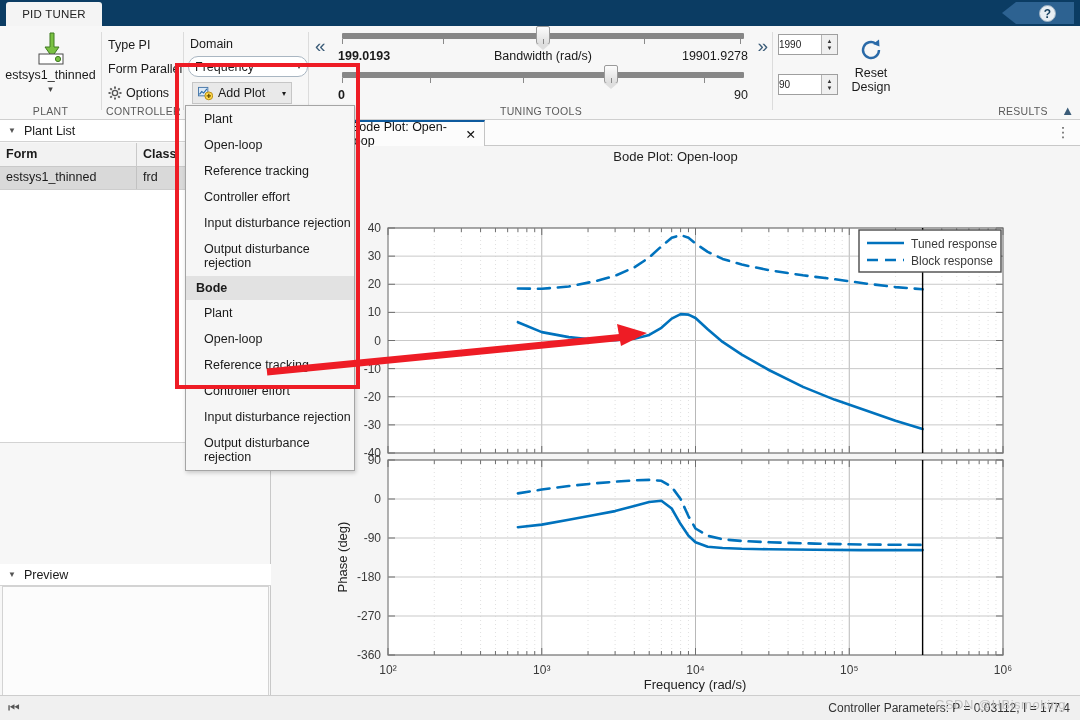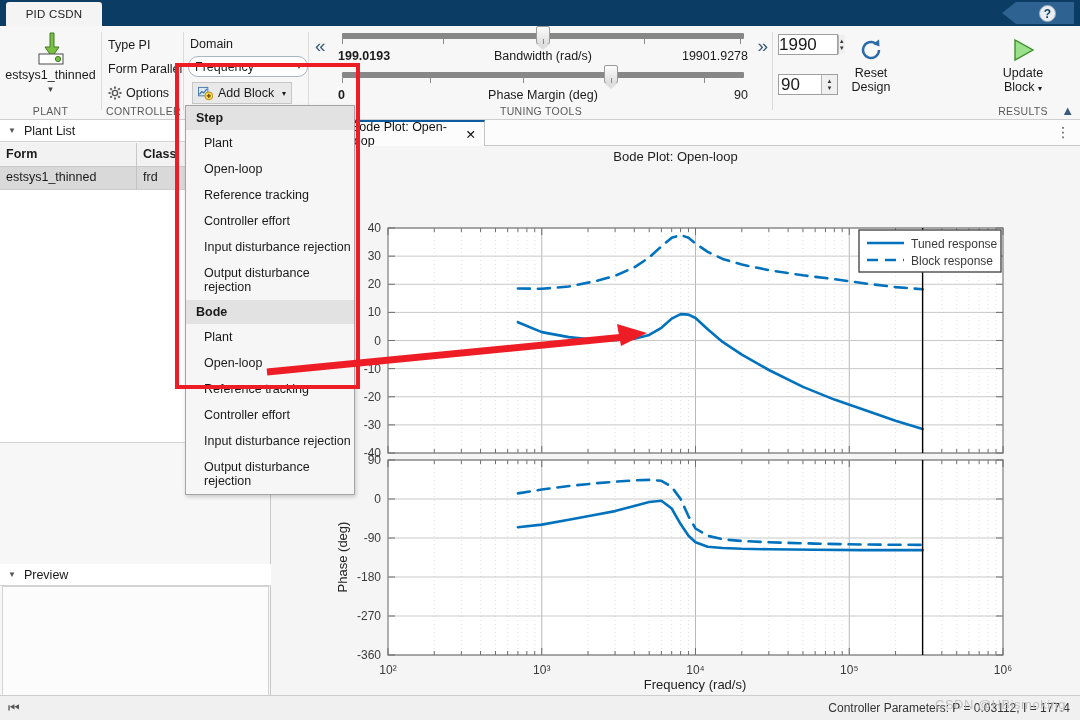--- a/index.html
+++ b/index.html
@@ -114,21 +114,21 @@
   .s-mid{ position:absolute; left:0; right:0; text-align:center; }
   #tune-label{ position:absolute; left:50%; transform:translateX(-50%); bottom:3px;
     font-size:10.5px; color:#5a5a5a; letter-spacing:.3px;margin-top:11px; }
 
   
   #grp-res{ position:absolute; left:775px; top:0; width:305px; height:94px; }
   .spin{
     position:absolute; width:60px; height:21px; display:flex;
     border:1px solid #9f9f9f; background:#fff;
   }
-  .spin .val{ flex:1; text-align:right; padding-right:21px; font-size:17px; line-height:19px; }
+  .spin .val{ flex:1; padding-right:4px; font-size:10px; line-height:19px; }
   .spin .arrows{
     width:16px; border-left:1px solid #b5b5b5; background:#f0f0f0;
     display:flex; flex-direction:column; align-items:center; justify-content:center;
   }
   .spin .ar{ font-size:6px; line-height:7px; color:#333; }
   #spin-bw{ left:3px; top:8px; }
   #spin-pm{ left:3px; top:48px; }
   .rbtn{ position:absolute; text-align:center; cursor:pointer; font-size:12.5px; line-height:14px; }
   #btn-reset{ left:68px; top:8px; width:56px; }
   #btn-show{ left:128px; top:8px; width:74px; }
@@ -212,21 +212,21 @@
     position:absolute; left:175px; top:63px; width:185px; height:326px;
     border:4px solid #ee1c25; z-index:60; pointer-events:none;
   }
   #redarrow{ position:absolute; left:265px; top:310px; z-index:61; pointer-events:none; }
 </style>
 </head>
 <body>
 
 <div id="titlebar">
   <div id="app-tab">
-    <span>PID CSDN</span>
+    <span>PID TUNER</span>
   </div>
   <div id="help-wrap">
     <div id="help-bg"></div>
     <div id="help-btn">?</div>
   </div>
 </div>
 
 <div id="ribbon">
 
   <div id="grp-plant">
@@ -270,21 +270,21 @@
       <span>Frequency</span>
       <span id="domain-caret">▾</span>
     </div>
     <div id="addplot-btn">
       <svg width="15" height="15" viewBox="0 0 16 16">
         <rect x="0.5" y="1.5" width="10" height="9" fill="#dbe9f7" stroke="#4676a8"></rect>
         <polyline points="1.5,9 4,6 6,7.5 9.5,3" fill="none" stroke="#2a6aa8" stroke-width="1.2"></polyline>
         <circle cx="11.5" cy="10.5" r="4.2" fill="#ffd84d" stroke="#b48a12"></circle>
         <path d="M11.5 8.2v4.6M9.2 10.5h4.6" stroke="#6a5000" stroke-width="1.4"></path>
       </svg>
-      <span>Add Block</span>
+      <span>Add Plot</span>
       <span id="addplot-caret">▾</span>
     </div>
   </div>
   <div class="ribbon-sep" style="left:308px;"></div>
 
   <div id="grp-tune">
     <div class="chev" id="chev-left">«</div>
     <div class="chev" id="chev-right">»</div>
 
     <div class="slider-row" id="slider-bw">
@@ -311,21 +311,20 @@
       </div>
       <div class="sticks">
         <div class="stick" style="left:0%"></div>
           <div class="stick" style="left:22%"></div>
         <div class="stick" style="left:45%"></div>
           <div class="stick" style="left:67%"></div>
         <div class="stick" style="left:90%"></div>
       </div>
       <div class="srow-labels">
         <span class="s-min">0</span>
-        <span class="s-mid">Phase Margin (deg)</span>
         <span class="s-max">90</span>
       </div>
     </div>
     <div id="tune-label">TUNING TOOLS</div>
   </div>
   <div class="ribbon-sep" style="left:772px;"></div>
 
   <div id="grp-res">
     <div class="spin" id="spin-bw">
       <div class="val">1990</div>
@@ -347,32 +346,20 @@
         <svg width="26" height="26" viewBox="0 0 26 26">
           <path d="M21 13a8 8 0 1 1-3.2-6.4" fill="none" stroke="#2a6aa8" stroke-width="2.4"></path>
           <polygon points="21,2.5 21.5,9.5 15,7" fill="#2a6aa8"></polygon>
         </svg>
       </div>
       <div>Reset</div>
       <div>Design</div>
     </div>
 
 
-    <div class="rbtn" id="btn-update">
-      <div class="ico">
-        <svg width="28" height="26" viewBox="0 0 28 26">
-          <polygon points="6,3 24,13 6,23" fill="#9be08a" stroke="#3f8f2b" stroke-width="1.4"></polygon>
-        </svg>
-      </div>
-      <div>Update</div>
-      <div>
-        <span>Block</span>
-        <span style="font-size:8px">▾</span>
-      </div>
-    </div>
     <div id="res-label">RESULTS</div>
     <div id="collapse-ribbon">▲</div>
   </div>
 </div>
 
 <div id="leftpanel">
   <div class="panel-head" id="plantlist-head">
     <span class="tri">▼</span>
     <span>Plant List</span>
   </div>
@@ -733,21 +720,20 @@
         <line x1="8" y1="13" x2="45" y2="13" stroke="#0072BD" stroke-width="2.6"></line>
         <text id="leg0" class="axis-tick" x="52" y="18">Tuned response</text>
         <line x1="8" y1="30" x2="45" y2="30" stroke="#0072BD" stroke-width="2.6" stroke-dasharray="11 7"></line>
         <text id="leg1" class="axis-tick" x="52" y="35">Block response</text>
       </g>
     </svg>
   </div>
 </div>
 
 <div id="menu">
-  <div class="m-hdr">Step</div>
   <div class="m-item">Plant</div>
   <div class="m-item">Open-loop</div>
   <div class="m-item">Reference tracking</div>
   <div class="m-item">Controller effort</div>
   <div class="m-item">Input disturbance rejection</div>
   <div class="m-item">Output disturbance rejection</div>
   <div class="m-hdr">Bode</div>
   <div class="m-item">Plant</div>
   <div class="m-item">Open-loop</div>
   <div class="m-item">Reference tracking</div>

